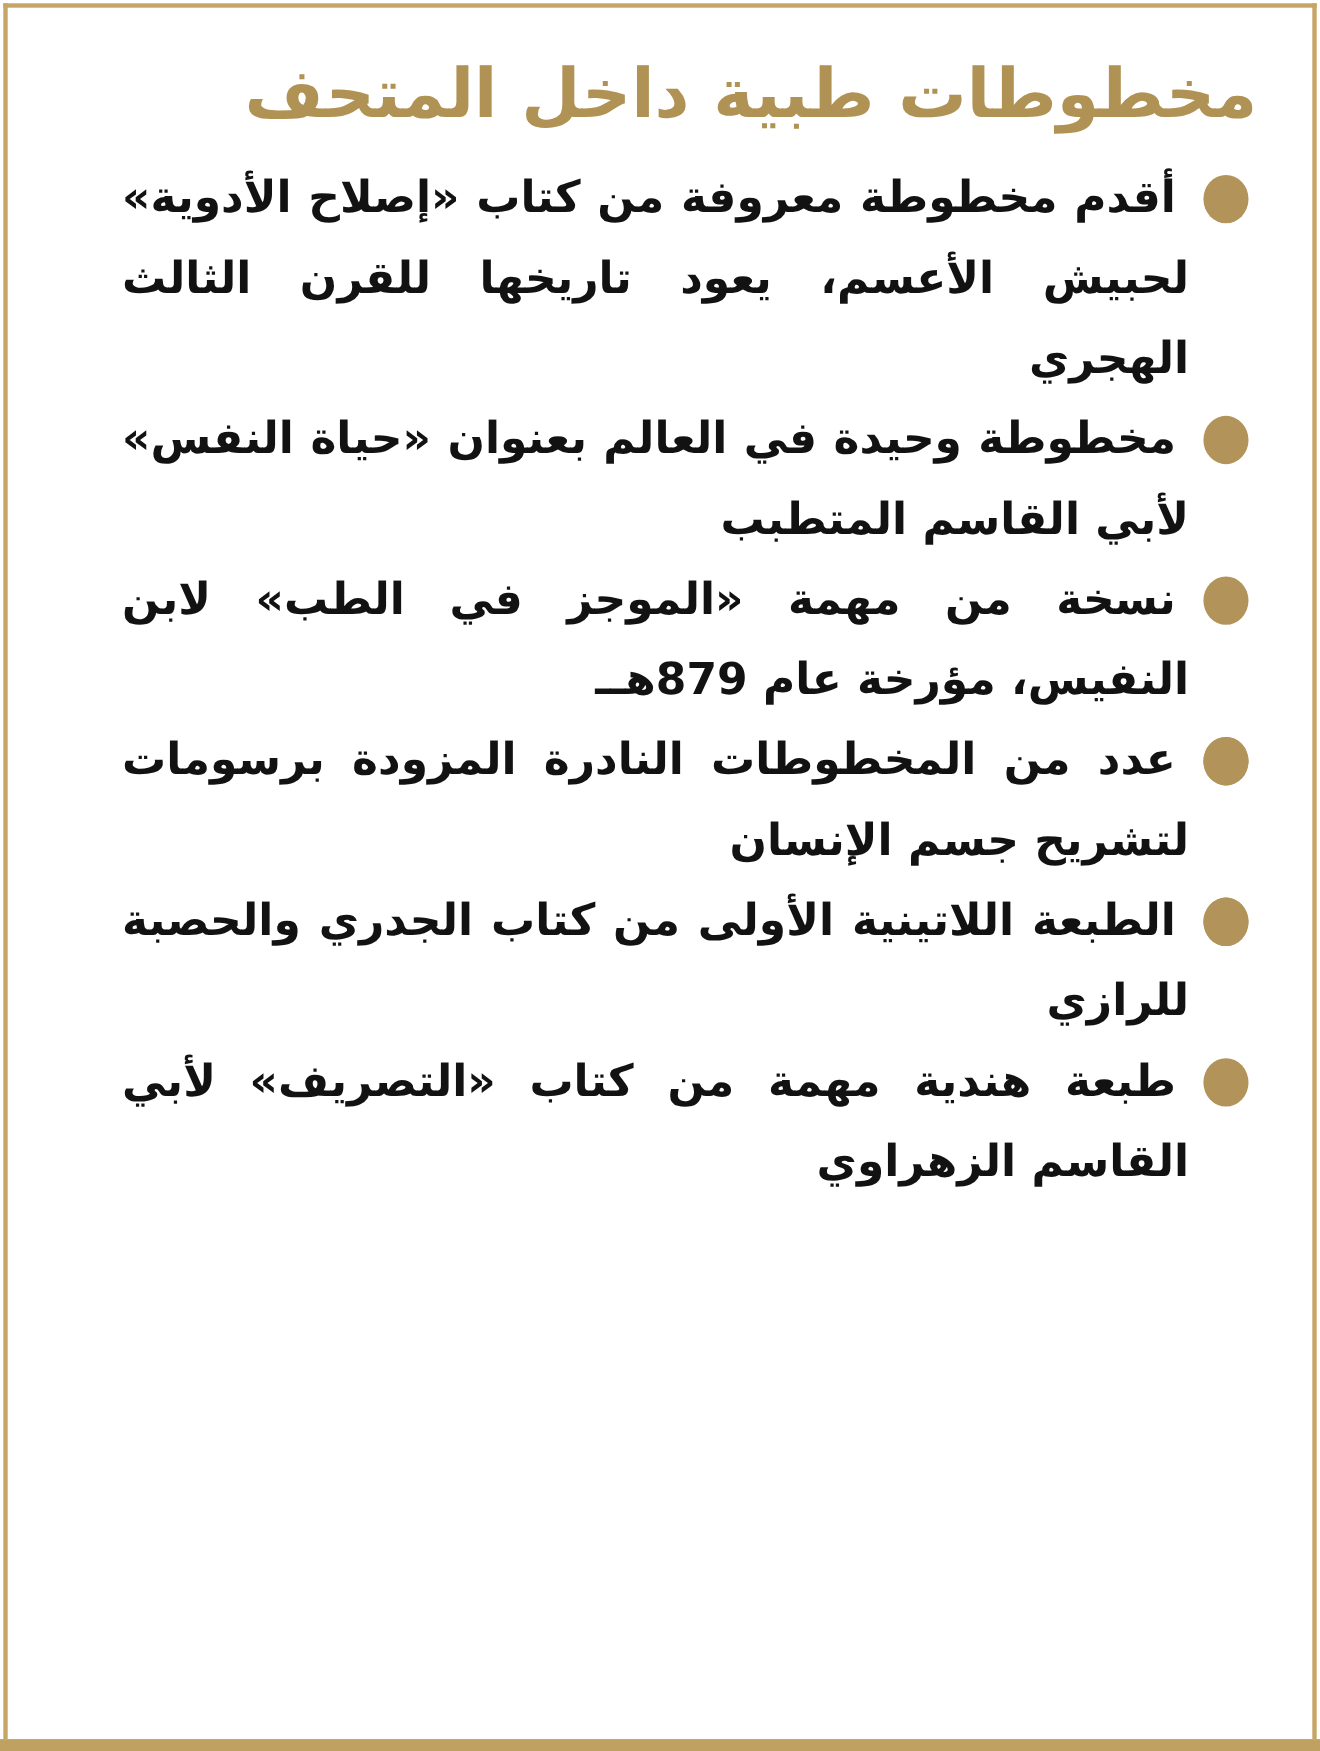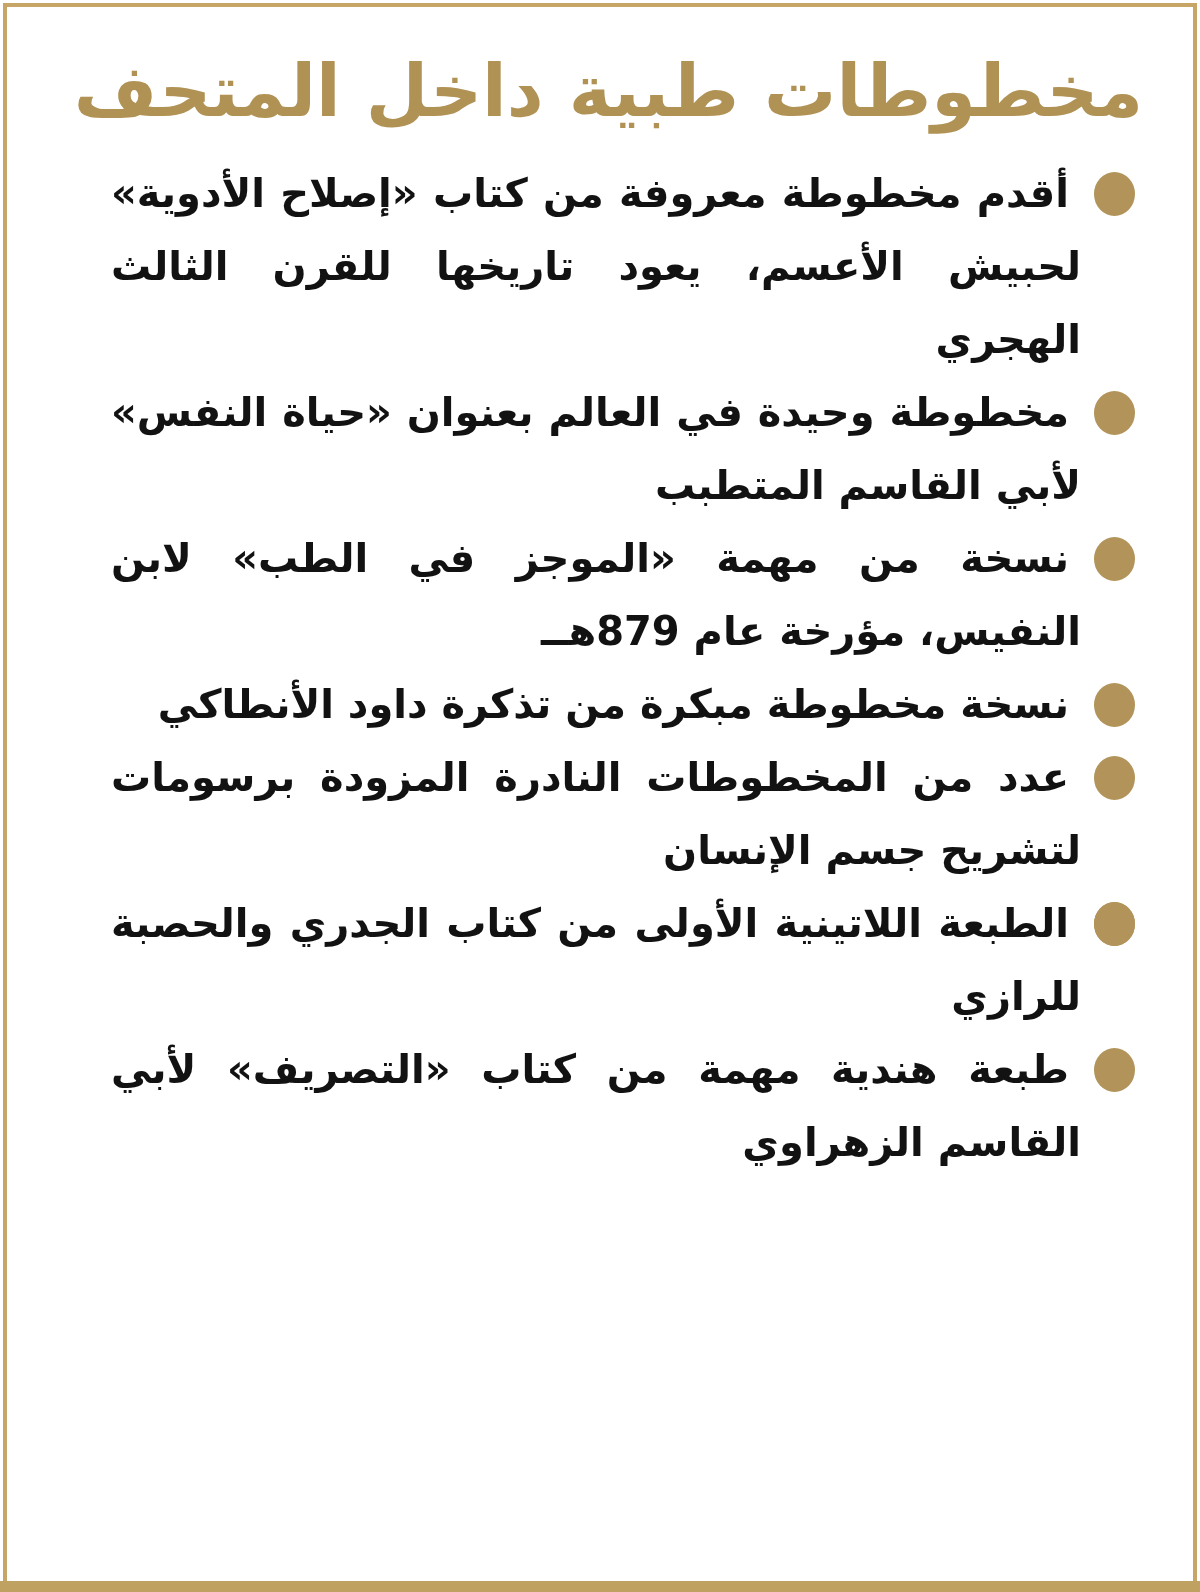--- a/index.html
+++ b/index.html
@@ -29,21 +29,21 @@
     position: absolute;
     left: 0;
     right: 0;
     bottom: 0;
     height: 11px;
     background: #bfa161;
   }
   .title {
     margin: 38px 50px 18px 0;
     text-align: right;
-    font-size: 72px;
+    font-size: 62px;
     line-height: 1.3;
     font-weight: bold;
     color: #b19255;
   }
   ul.items {
     list-style: none;
     margin: 0;
     padding: 0 112px 0 104px;
   }
   ul.items li {
@@ -78,21 +78,20 @@
     <li>
       <span class="bullet"></span>
       <span class="item-text">مخطوطة وحيدة في العالم بعنوان «حياة النفس» لأبي القاسم المتطبب</span>
     </li>
     <li>
       <span class="bullet"></span>
       <span class="item-text">نسخة من مهمة «الموجز في الطب» لابن النفيس، مؤرخة عام 879هــ</span>
     </li>
     <li>
       <span class="bullet"></span>
-      <span class="item-text">نسخة مخطوطة مبكرة من تذكرة داود الأنطاكي</span>
     </li>
     <li>
       <span class="bullet"></span>
       <span class="item-text">عدد من المخطوطات النادرة المزودة برسومات لتشريح جسم الإنسان</span>
     </li>
     <li>
       <span class="bullet"></span>
     </li>
     <li>
       <span class="bullet"></span>

